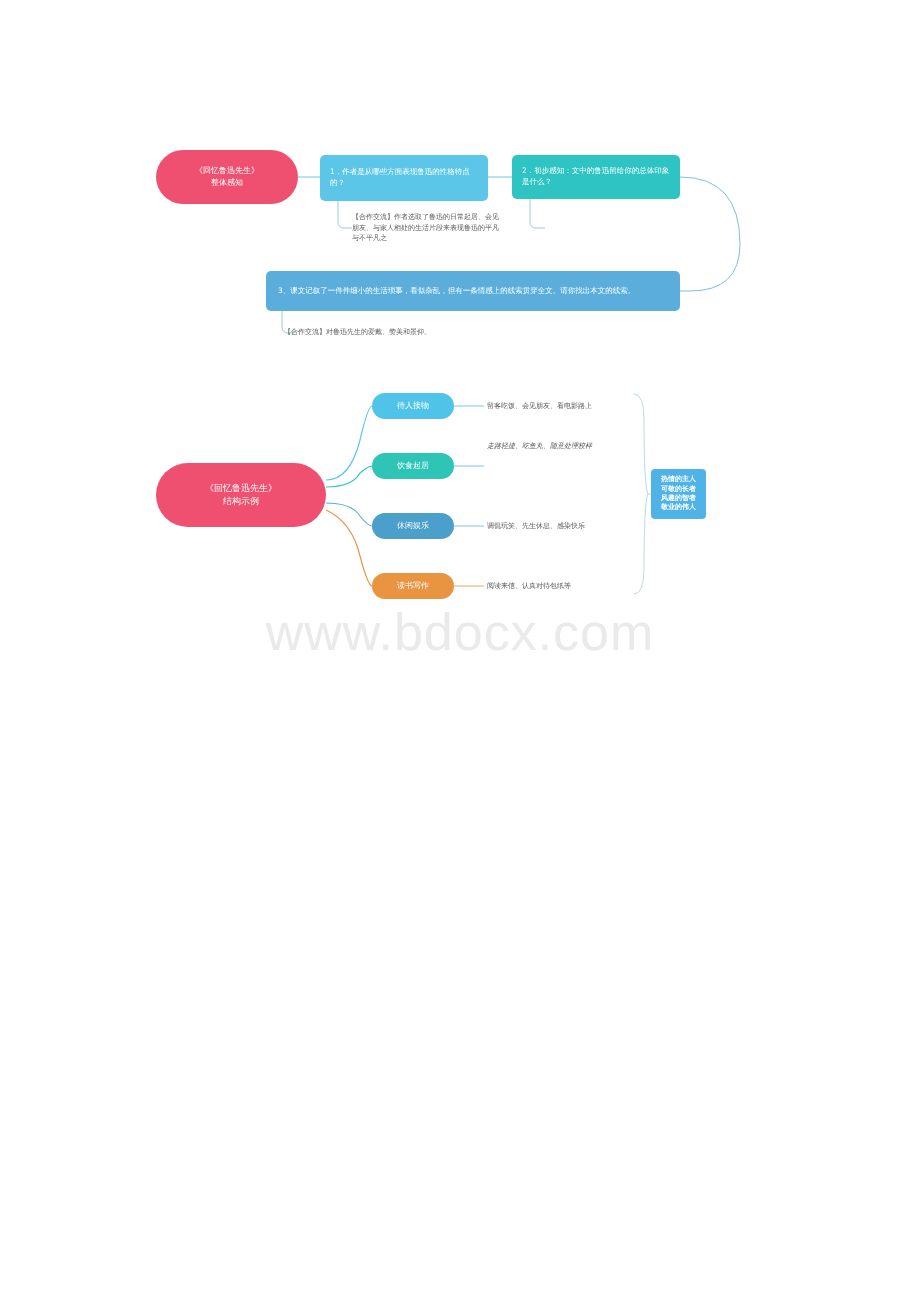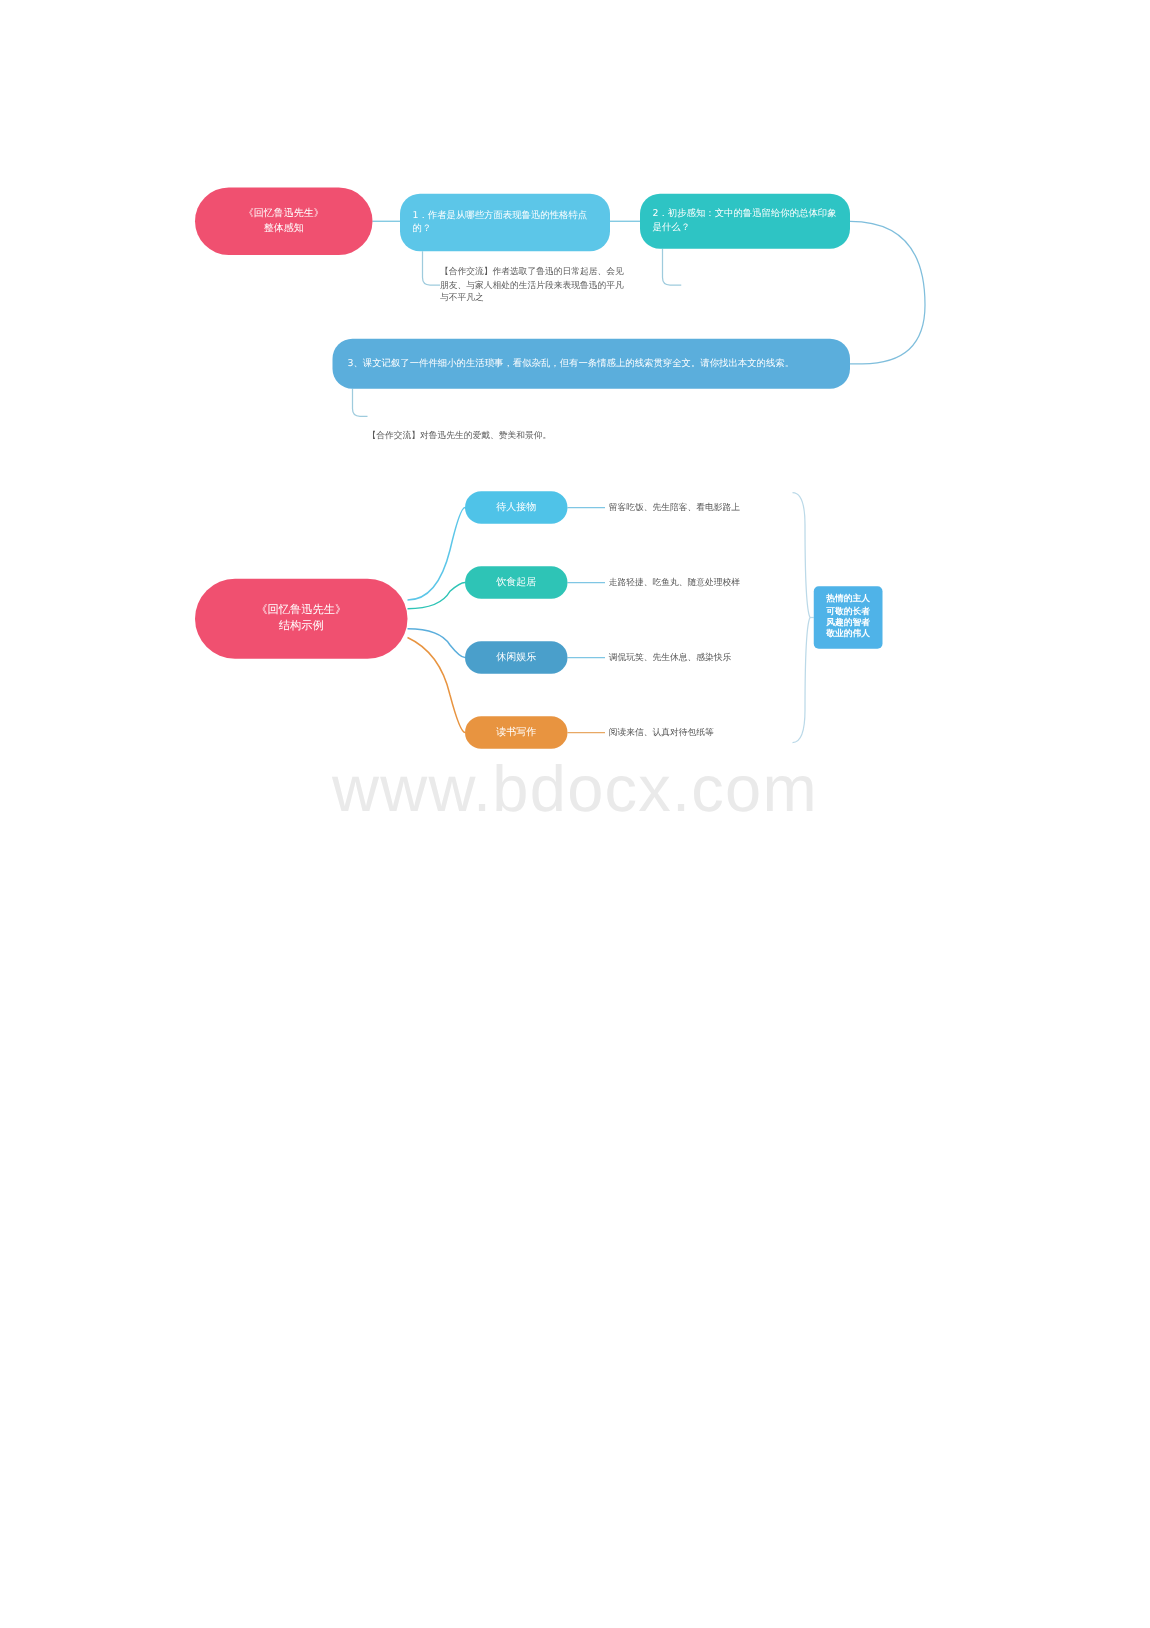--- a/index.html
+++ b/index.html
@@ -38,21 +38,21 @@
     text-align: center;
     color: #ffffff;
     line-height: 1.45;
     white-space: pre-line;
     overflow: hidden;
   }
   .node.pill {
     border-radius: 999px;
   }
   .node.soft {
-    border-radius: 16px;
+    border-radius: 5px;
   }
   .node.boxy {
     border-radius: 4px;
     font-weight: bold;
   }
 
   
   .root-a {
     left: 156px; top: 150px;
     width: 142px; height: 54px;
@@ -104,21 +104,21 @@
   .annot {
     position: absolute;
     color: #5a5a5a;
     font-size: 7px;
     line-height: 1.5;
     white-space: pre-line;
     text-align: left;
   }
   .a1 { left: 352px; top: 212px; width: 152px; height: 32px; overflow: hidden; }
   .a2 { left: 545px; top: 212px; width: 152px; height: 34px; overflow: hidden; }
-  .a3 { left: 294px; top: 327px; width: 300px; margin-top: 16px; }
+  .a3 { left: 284px; top: 327px; width: 300px; }
 
   
   .cat {
     width: 82px; height: 26px;
     font-size: 8px;
     border-radius: 13px;
     left: 372px;
   }
   .cat1 { top: 393px; background: #4FC3E8; }
   .cat2 { top: 453px; background: #2EC4B6; }
@@ -128,21 +128,21 @@
   
   .leaf {
     position: absolute;
     left: 487px;
     color: #555555;
     font-size: 7px;
     line-height: 1.4;
     white-space: nowrap;
   }
   .leaf1 { top: 402px; }
-  .leaf2 { top: 462px; }
+  .leaf2 { top: 442px; font-style: italic; }
   .leaf3 { top: 522px; }
   .leaf4 { top: 582px; }
 
   
   .summary {
     left: 651px; top: 469px;
     width: 55px; height: 50px;
     background: #4FB3E8;
     font-size: 7px;
     border-radius: 4px;
@@ -211,21 +211,21 @@
   <div class="annot a3">【合作交流】对鲁迅先生的爱戴、赞美和景仰。</div>
 
   <div class="node pill root-b">《回忆鲁迅先生》
 结构示例</div>
 
   <div class="node cat cat1">待人接物</div>
   <div class="node cat cat2">饮食起居</div>
   <div class="node cat cat3">休闲娱乐</div>
   <div class="node cat cat4">读书写作</div>
 
-  <div class="leaf leaf1">留客吃饭、先生陪客、看电影路上</div>
+  <div class="leaf leaf1">留客吃饭、会见朋友、看电影路上</div>
   <div class="leaf leaf2">走路轻捷、吃鱼丸、随意处理校样</div>
   <div class="leaf leaf3">调侃玩笑、先生休息、感染快乐</div>
   <div class="leaf leaf4">阅读来信、认真对待包纸等</div>
 
   <div class="node boxy summary">热情的主人
 可敬的长者
 风趣的智者
 敬业的伟人</div>
 
   <div class="watermark">www.bdocx.com</div>

